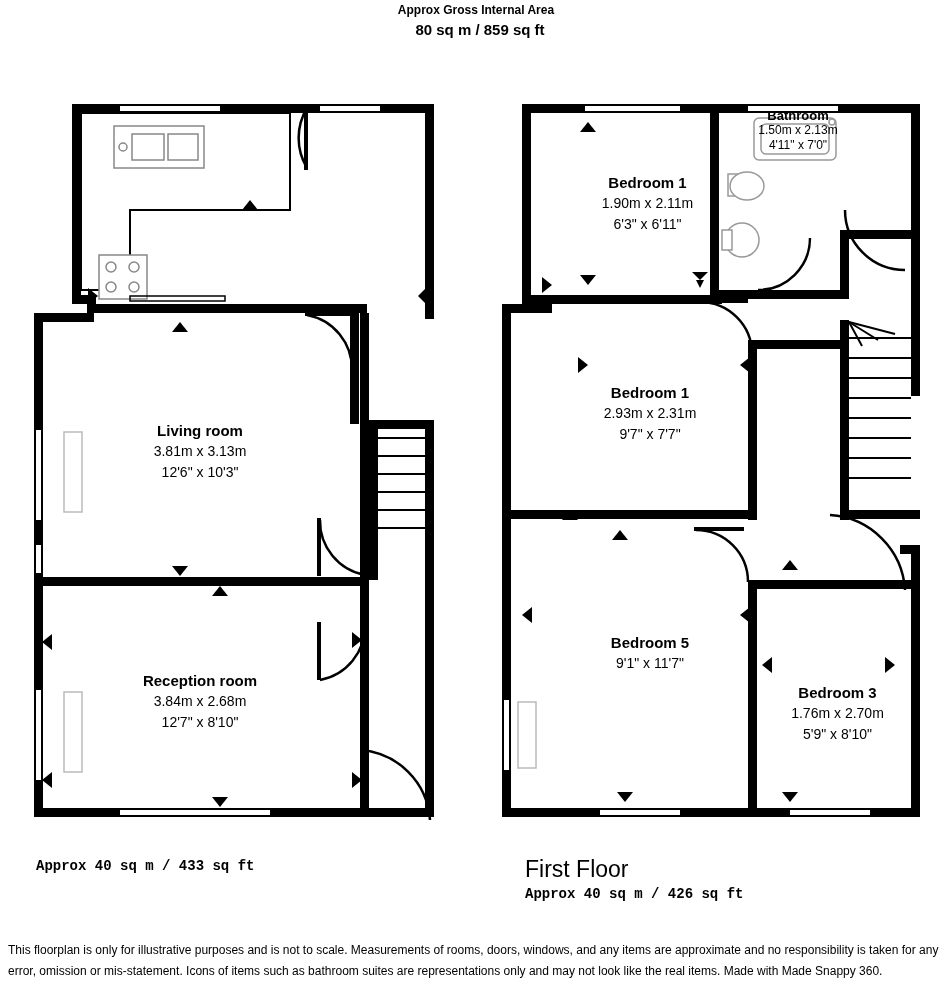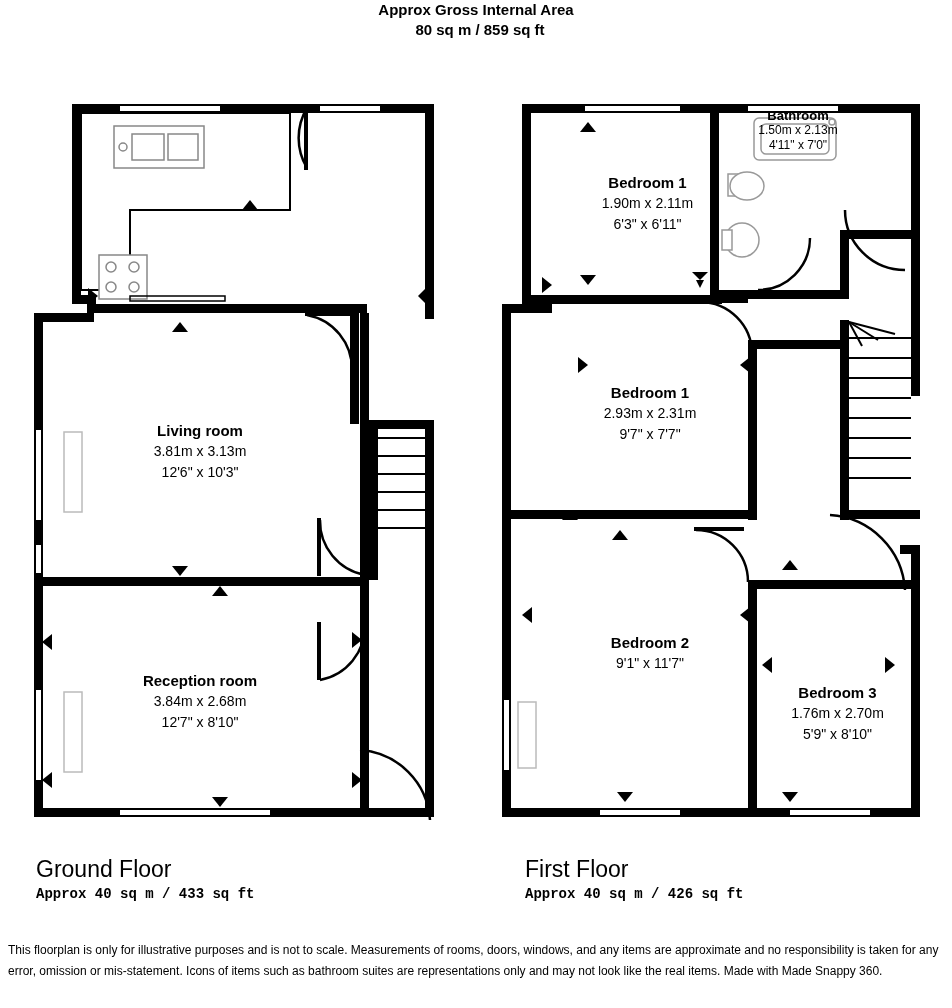--- a/index.html
+++ b/index.html
@@ -23,21 +23,21 @@
 
   
   .header {
     position: absolute;
     top: 0px;
     left: 0;
     width: 952px;
     text-align: center;
   }
   .header .line1 {
-    font-size: 15px;
+    font-size: 12px;
     font-weight: bold;
     line-height: 20px;
   }
   .header .line2 {
     font-size: 15px;
     font-weight: bold;
     line-height: 20px;
     padding-left: 8px;
   }
 
@@ -373,35 +373,34 @@
         <div class="dim">6'3" x 6'11"</div>
       </div>
 
       <div class="room-label" style="top:292px; left:45px; width:210px;">
         <div class="name">Bedroom 1</div>
         <div class="dim">2.93m x 2.31m</div>
         <div class="dim">9'7" x 7'7"</div>
       </div>
 
       <div class="room-label" style="top:542px; left:45px; width:210px;">
-        <div class="name">Bedroom 2</div>
+        <div class="name">Bedroom 5</div>
         <div class="dim">9'1" x 11'7"</div>
       </div>
 
       <div class="room-label" style="top:592px; left:255px; width:165px;">
         <div class="name">Bedroom 3</div>
         <div class="dim">1.76m x 2.70m</div>
         <div class="dim">5'9" x 8'10"</div>
       </div>
     </div>
 
   </div>
 
   <div class="floor-caption caption-ground">
-    <div class="title">Ground Floor</div>
     <div class="sub">Approx 40 sq m / 433 sq ft</div>
   </div>
 
   <div class="floor-caption caption-first">
     <div class="title">First Floor</div>
     <div class="sub">Approx 40 sq m / 426 sq ft</div>
   </div>
 
   <div class="disclaimer">This floorplan is only for illustrative purposes and is not to scale. Measurements of rooms, doors, windows, and any items are approximate and no responsibility is taken for any error, omission or mis-statement. Icons of items such as bathroom suites are representations only and may not look like the real items. Made with Made Snappy 360.</div>
 

